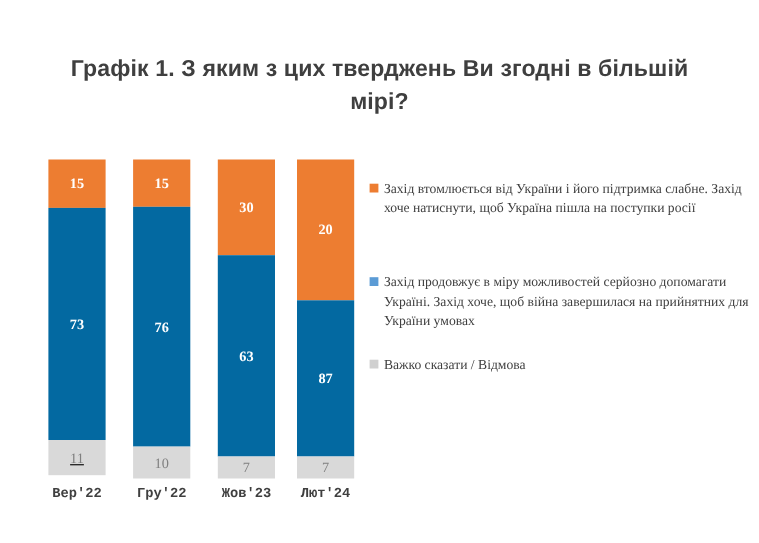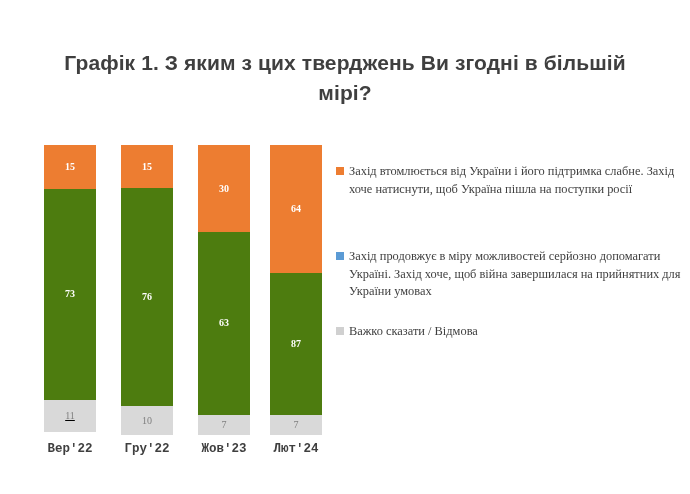--- a/index.html
+++ b/index.html
@@ -57,27 +57,27 @@
   .seg {
     position: relative;
     width: 100%;
     display: flex;
     align-items: center;
     justify-content: center;
     box-sizing: border-box;
   }
   .seg-label {
     font-family: "Liberation Serif", serif;
-    font-size: 10px;
+    font-size: 13px;
     font-weight: bold;
     line-height: 1;
     user-select: none;
   }
   .seg-top   { background: #ed7d31; }
-  .seg-mid   { background: #4d7c0f; }
+  .seg-mid   { background: #0369a1; }
   .seg-bot   { background: #d9d9d9; }
   .seg-top .seg-label,
   .seg-mid .seg-label { color: #ffffff; }
   .seg-bot .seg-label { color: #7f7f7f; font-weight: normal; }
 
   .cat-label {
     position: absolute;
     top: 297px;
     width: 52px;
     text-align: center;
@@ -168,21 +168,21 @@
         <div class="seg seg-bot" style="height:7%;">
           <span class="seg-label">7</span>
         </div>
       </div>
       <div class="cat-label">Жов'23</div>
     </div>
 
     <div class="bar-column" style="left:270px;">
       <div class="bar-stack">
         <div class="seg seg-top" style="height:44%;">
-          <span class="seg-label">64</span>
+          <span class="seg-label">20</span>
         </div>
         <div class="seg seg-mid" style="height:49%;">
           <span class="seg-label">87</span>
         </div>
         <div class="seg seg-bot" style="height:7%;">
           <span class="seg-label">7</span>
         </div>
       </div>
       <div class="cat-label">Лют'24</div>
     </div>

